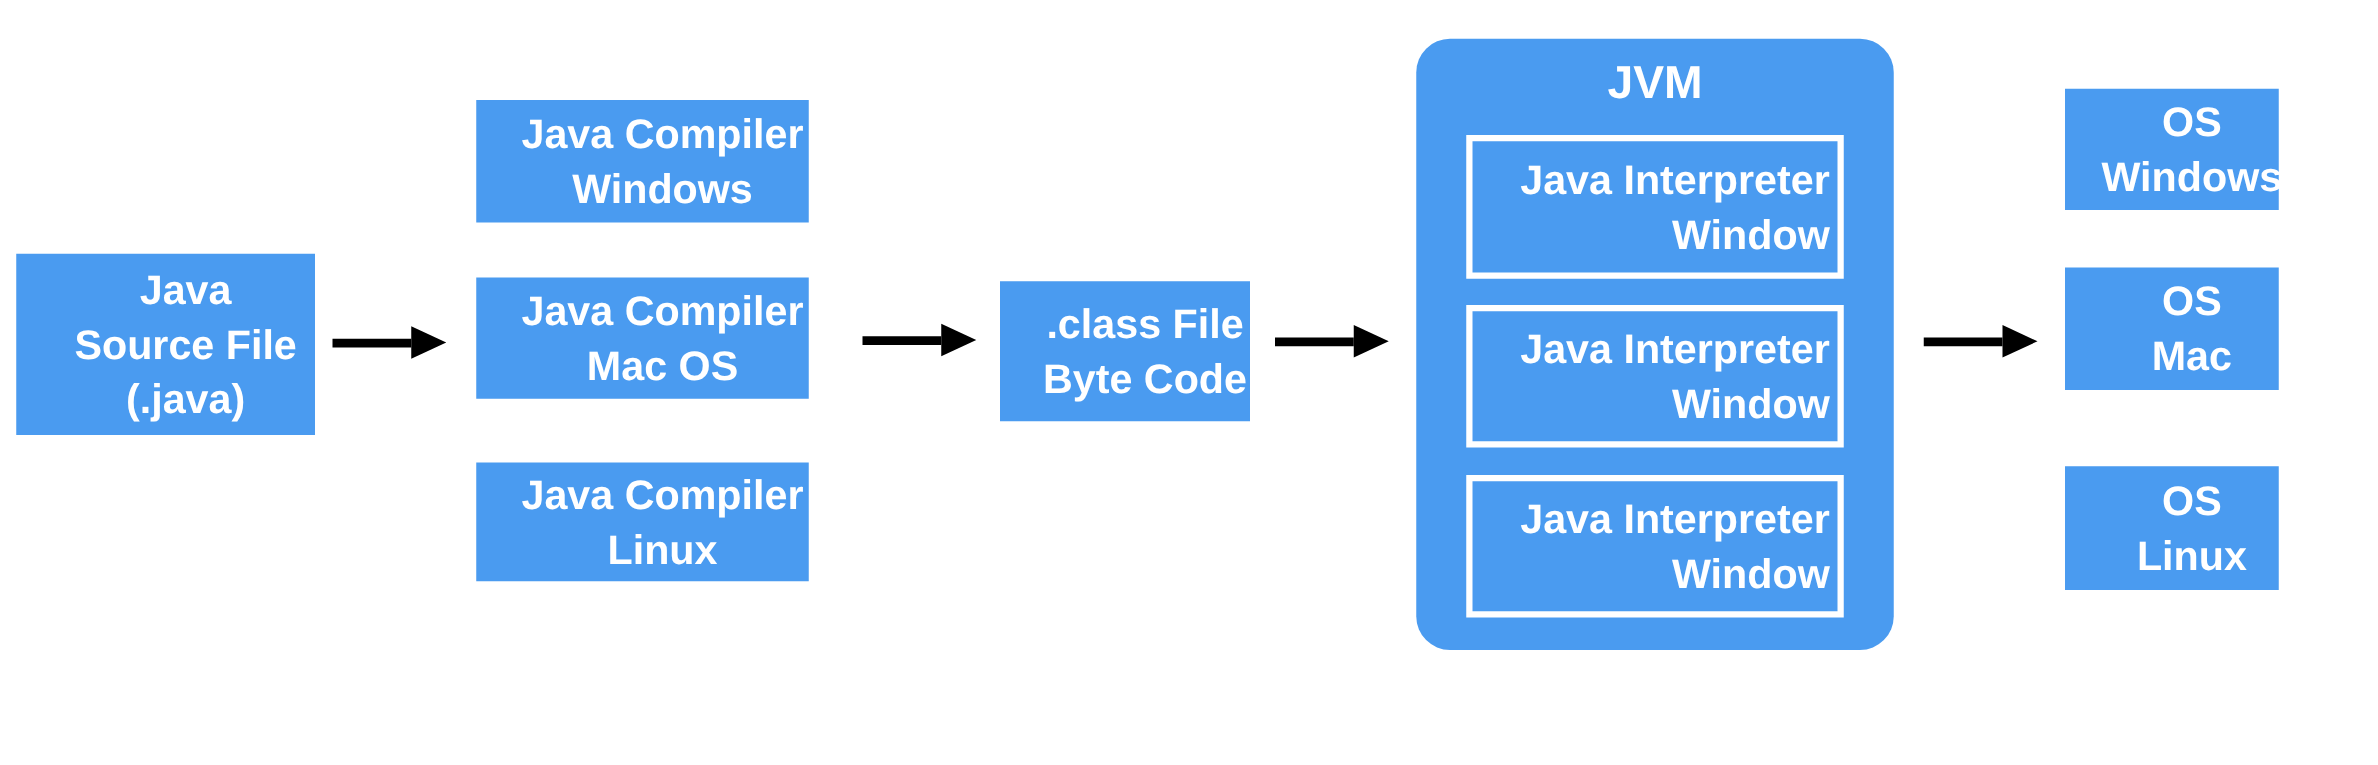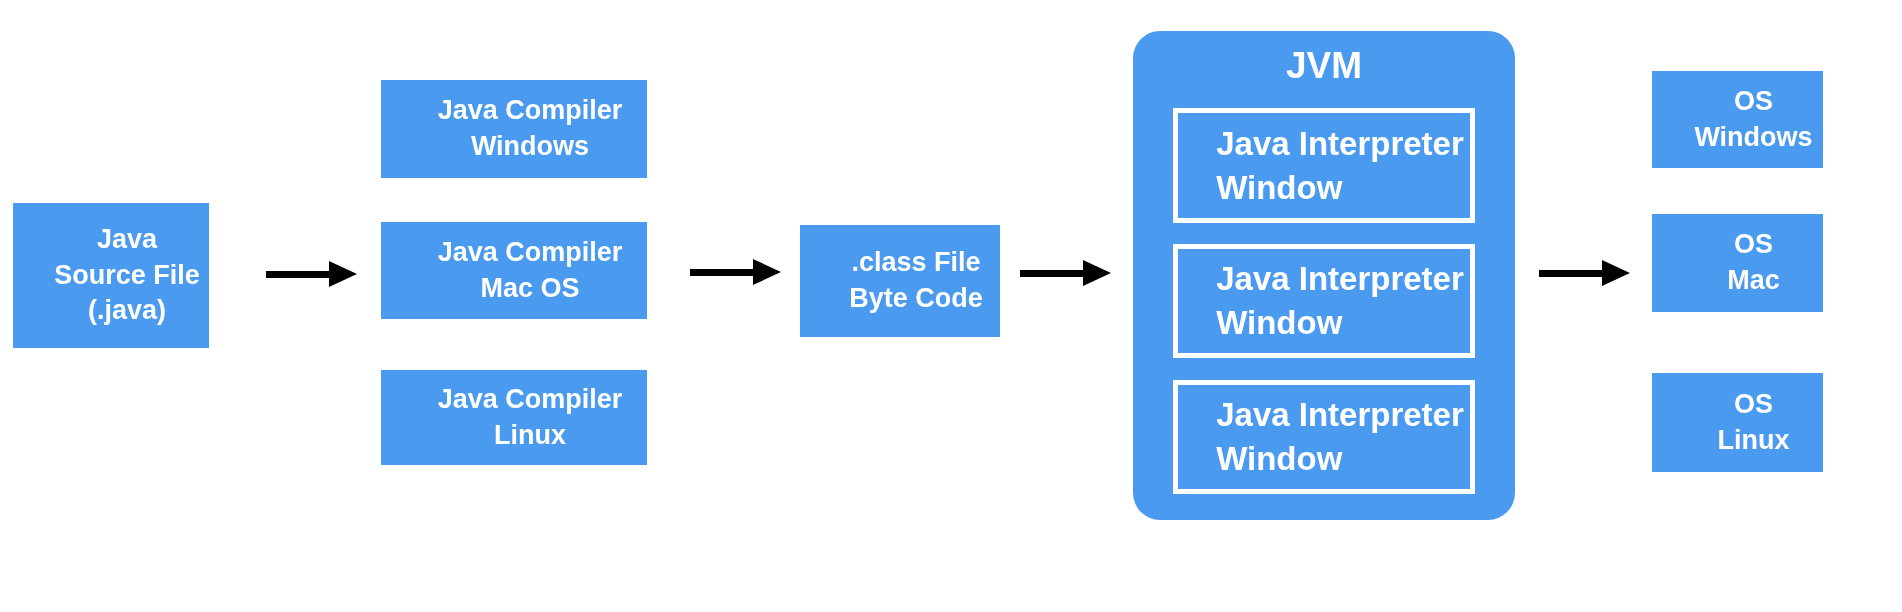--- a/index.html
+++ b/index.html
@@ -14,21 +14,21 @@
     height: 612px;
     background: #ffffff;
     overflow: hidden;
   }
   .box {
     position: absolute;
     box-sizing: border-box;
     background: var(--color-box, #4A9BF0);
     color: var(--color-text, #ffffff);
     font-weight: bold;
-    font-size: 27px;
+    font-size: 33px;
     line-height: 1.32;
     display: flex;
     align-items: center;
     justify-content: center;
     text-align: center;
     white-space: pre-line;
     padding-left: 32px;
   }
   .jvm {
     position: absolute;
@@ -47,21 +47,21 @@
     box-sizing: border-box;
     border: 5px solid var(--color-text, #ffffff);
     background: transparent;
     color: var(--color-text, #ffffff);
     font-weight: bold;
     font-size: 33px;
     line-height: 1.32;
     display: flex;
     align-items: center;
     justify-content: center;
-    text-align: left;
+    text-align: right;
     white-space: pre-line;
     padding-left: 32px;
   }
   .arrow {
     position: absolute;
     display: flex;
     align-items: center;
     height: 26px;
   }
   .arrow .shaft {
@@ -75,21 +75,21 @@
     border-left: 28px solid var(--color-arrow, #000000);
     border-top: 13px solid transparent;
     border-bottom: 13px solid transparent;
   }
 </style>
 </head>
 <body>
 
 <div class="canvas">
 
-  <div class="box" style="left:13px; top:203px; width:196px; height:145px;">Java
+  <div class="box" style="left:13px; top:203px; width:239px; height:145px;">Java
 Source File
 (.java)</div>
 
   <div class="arrow" style="left:266px; top:261px;">
     <span class="shaft"></span>
     <span class="head"></span>
   </div>
 
   <div class="box" style="left:381px; top:80px; width:266px; height:98px;">Java Compiler
 Windows</div>

